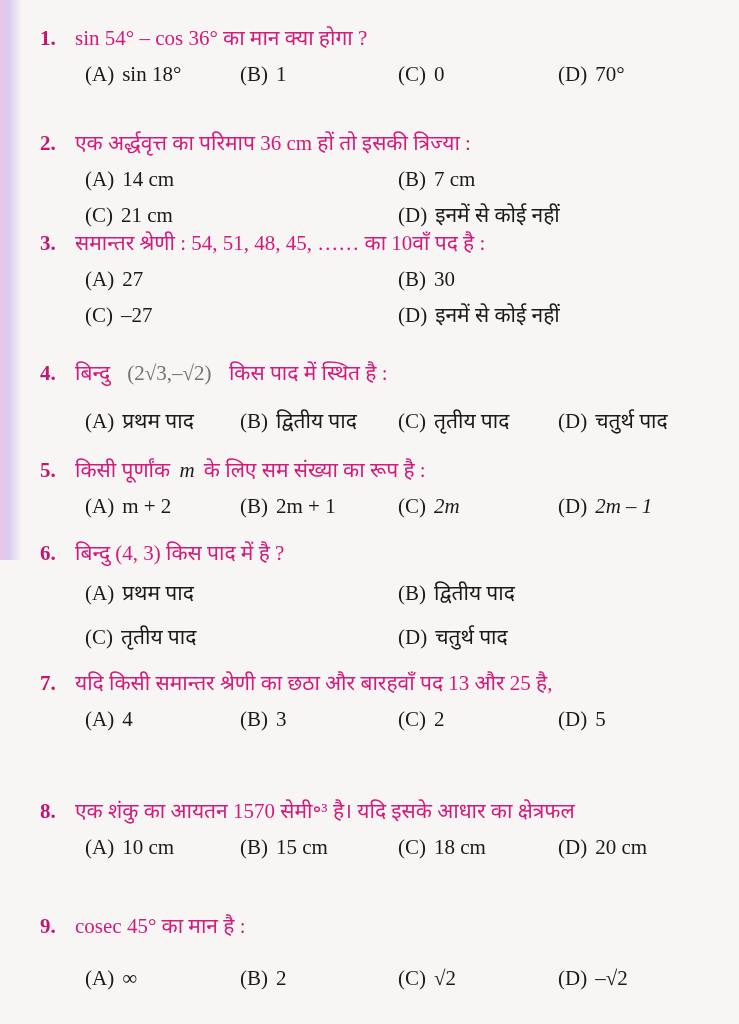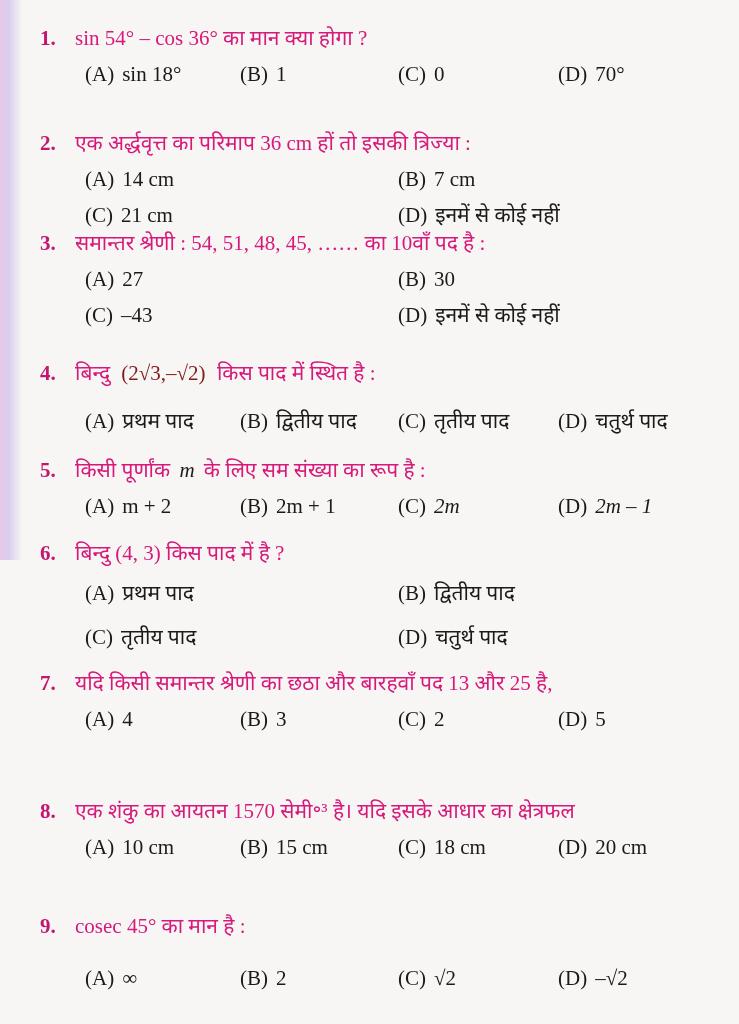--- a/index.html
+++ b/index.html
@@ -114,35 +114,35 @@
           <span class="oval">27</span>
         </div>
       <div class="opt" style="left:358px">
           <span class="olabel">(B)</span>
           <span class="oval">30</span>
         </div>
     </div>
     <div class="opts">
       <div class="opt" style="left:45px">
           <span class="olabel">(C)</span>
-          <span class="oval">–43</span>
+          <span class="oval">–27</span>
         </div>
       <div class="opt" style="left:358px">
           <span class="olabel">(D)</span>
           <span class="oval">इनमें से कोई नहीं</span>
         </div>
     </div>
   </div>
 
   <div class="q" style="top:355px">
     <div class="qline">
       <span class="qnum">4.</span>
       <span class="qtext">
         <span>बिन्दु</span>
-        <span style="color:#7f1d1d;margin:0 6px">(2√3,–√2)</span>
+        <span style="color:#737373;margin:0 12px">(2√3,–√2)</span>
         <span>किस पाद में स्थित है :</span>
       </span>
     </div>
     <div class="opts" style="margin-top:12px">
       <div class="opt" style="left:45px">
           <span class="olabel">(A)</span>
           <span class="oval">प्रथम पाद</span>
         </div>
       <div class="opt" style="left:200px">
           <span class="olabel">(B)</span>

